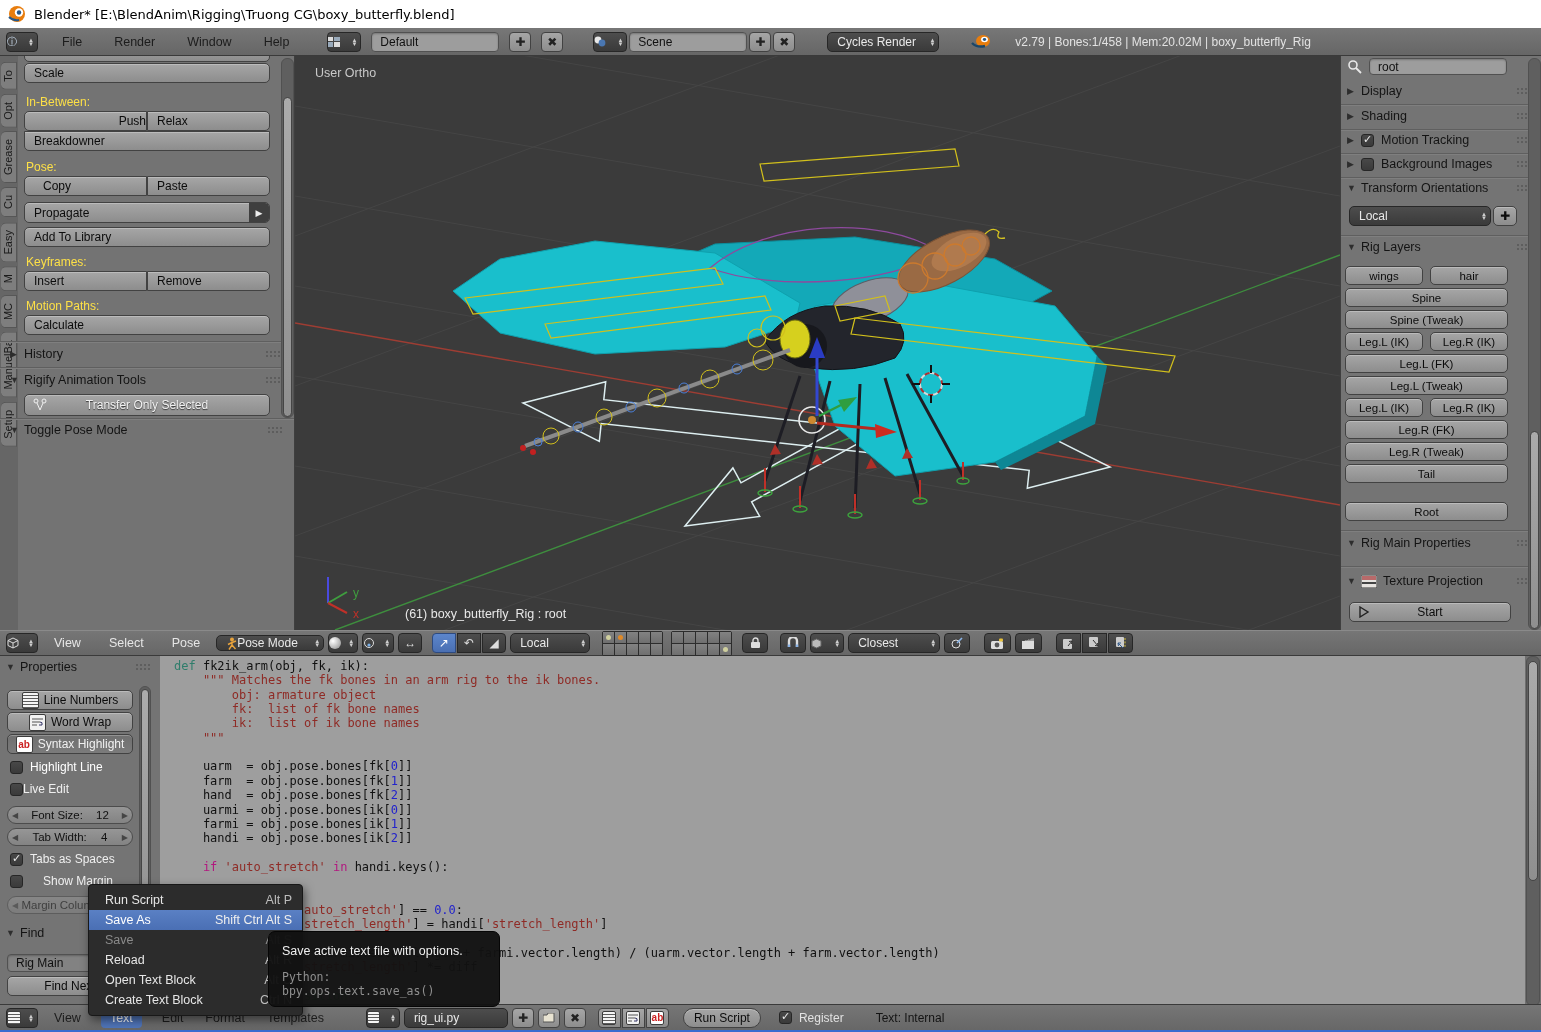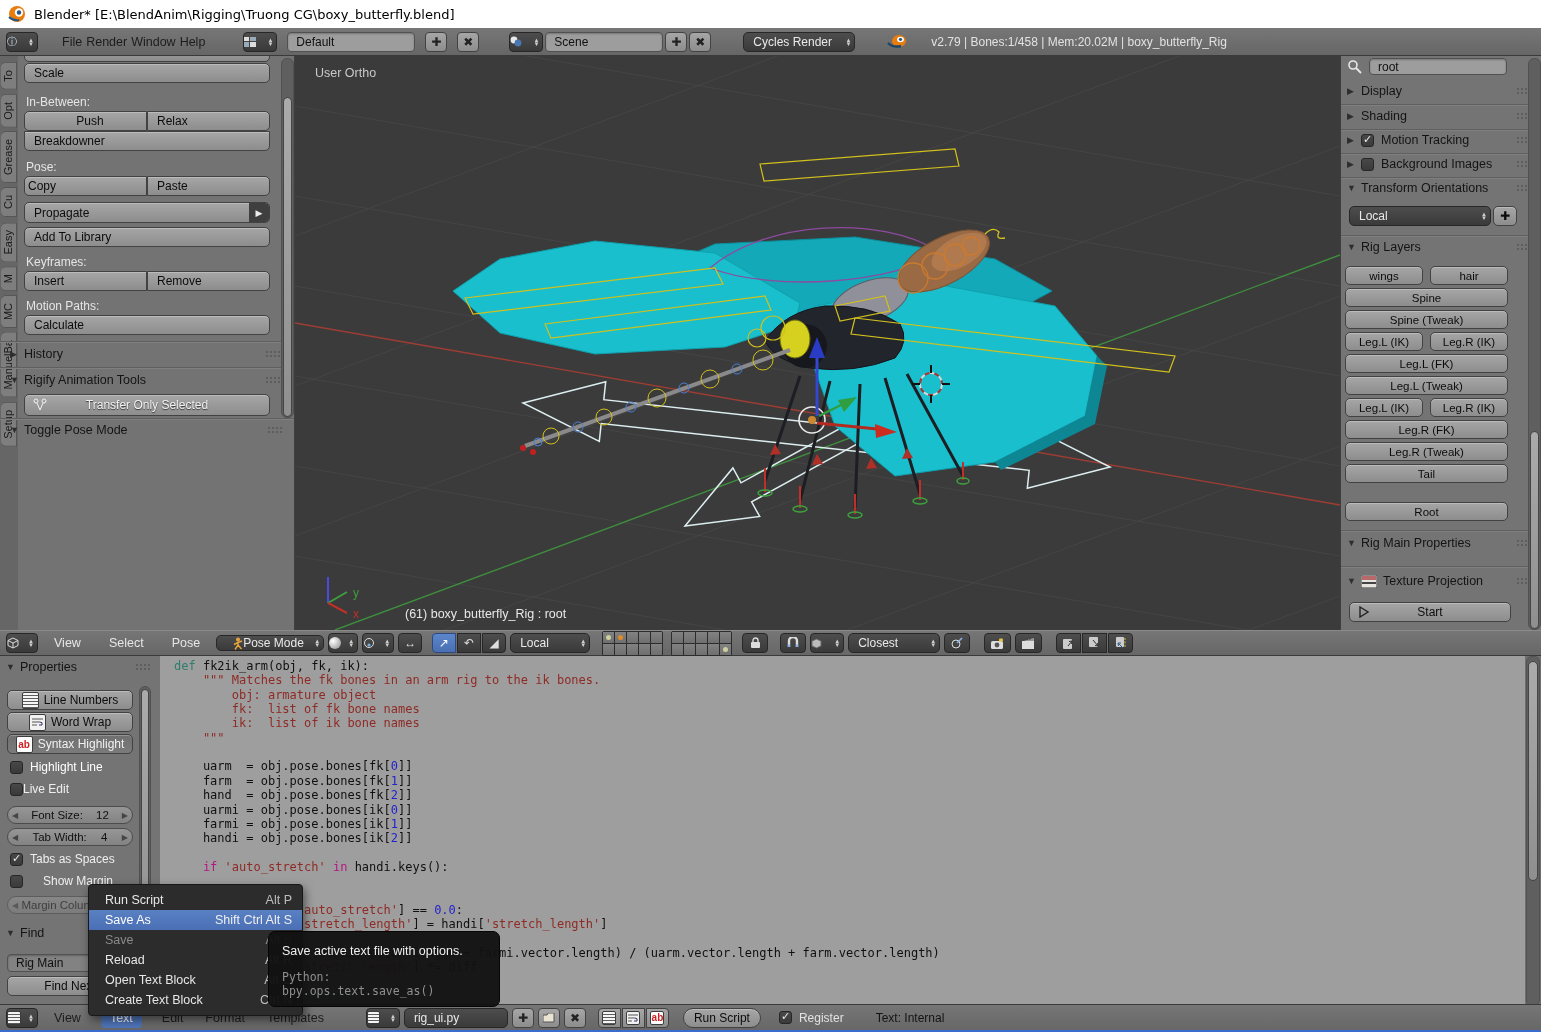--- a/index.html
+++ b/index.html
@@ -11,21 +11,21 @@
   #titlebar{left:0;top:0;width:1541px;height:28px;background:#ffffff;border-bottom:1px solid #b5b5b5;
             display:flex;align-items:center;color:#000;font-size:13px;font-family:"DejaVu Sans",sans-serif;}
   
   .btn{background:linear-gradient(#a6a6a6,#8d8d8d);border:1px solid #424242;border-radius:5px;
        color:#0c0c0c;display:flex;align-items:center;justify-content:center;box-sizing:border-box;
        font-size:12px;white-space:nowrap;box-shadow:inset 0 1px 0 rgba(255,255,255,.25);}
   .btn.pressed{background:linear-gradient(#6f6f6f,#7b7b7b);}
   .ddark{background:linear-gradient(#4d4d4d,#3a3a3a);border:1px solid #272727;border-radius:5px;
        color:#e9e9e9;display:flex;align-items:center;box-sizing:border-box;font-size:12px;white-space:nowrap;}
   .updown{display:flex;flex-direction:column;line-height:4px;font-size:6px;color:#cfcfcf;margin-left:auto;padding:0 3px;}
-  .label{color:#e5e5e5;font-size:12px;text-align:center;}
+  .label{color:#fde047;font-size:12px;text-align:center;}
   .phead{display:flex;align-items:center;color:#141414;font-size:12.5px;}
   .phead .arr{font-size:9px;color:#2d2d2d;width:14px;}
   .grip{width:17px;height:9px;margin-left:auto;opacity:.8;
         background-image:radial-gradient(#585858 1px,transparent 1.2px);background-size:4px 4px;}
   .cb{width:13px;height:13px;background:linear-gradient(#484848,#3a3a3a);border:1px solid #262626;
       border-radius:3px;box-sizing:border-box;position:relative;flex:none;}
   .cb.on:after{content:"\2713";position:absolute;left:1px;top:-2px;color:#ececec;font-size:11px;}
   .slider{background:linear-gradient(#969696,#838383);border:1px solid #4c4c4c;border-radius:9px;
       color:#111;display:flex;align-items:center;justify-content:space-between;box-sizing:border-box;
       padding:0 4px;font-size:11.5px;}
@@ -107,21 +107,21 @@
   </div>
 
   <div class="abs" style="left:0;top:28px;width:1541px;height:28px;background:linear-gradient(#777,#666);border-bottom:1px solid #3a3a3a;display:flex;align-items:center;padding-left:6px;box-sizing:border-box;gap:22px;">
     <div class="hbtn dark" style="width:32px;gap:1px">
       <span style="font-size:10px;color:#cfe0f2">ⓘ</span>
       <span class="updown">
           <span>▲</span>
           <span>▼</span>
         </span>
     </div>
-    <div id="info-menus" style="display:flex;">
+    <div id="info-menus" style="display:flex;gap:28px">
         <div class="hdr-menu">File</div>
         <div class="hdr-menu">Render</div>
         <div class="hdr-menu">Window</div>
         <div class="hdr-menu">Help</div>
       </div>
     <div style="display:flex;gap:10px;margin-left:14px;align-items:center">
       <div class="hbtn dark" style="width:34px;gap:2px">
         <svg width="12" height="10">
             <rect x="0" y="0" width="5" height="4" fill="#ddd"></rect>
             <rect x="6" y="0" width="6" height="4" fill="#9ab"></rect>
@@ -193,31 +193,31 @@
         <div class="ts-tab">Setup</div>
       </div>
 
     <div class="btn abs" style="left:24px;top:-14px;width:246px;height:20px">
         <span>Rotate</span>
       </div>
     <div class="btn abs" style="left:24px;top:7px;width:246px;height:20px;justify-content:flex-start;padding-left:9px">
         <span>Scale</span>
       </div>
     <div class="abs label" style="left:26px;top:39px">In-Between:</div>
-    <div class="btn abs" style="left:24px;top:55px;width:123px;height:20px;border-radius:5px 0 0 5px;justify-content:center;padding-left:9px">
+    <div class="btn abs" style="left:24px;top:55px;width:123px;height:20px;border-radius:5px 0 0 5px;justify-content:flex-end;padding-left:9px">
         <span>Push</span>
       </div>
     <div class="btn abs" style="left:147px;top:55px;width:123px;height:20px;border-radius:0 5px 5px 0;justify-content:flex-start;padding-left:9px">
         <span>Relax</span>
       </div>
     <div class="btn abs" style="left:24px;top:75px;width:246px;height:20px;border-radius:0 0 5px 5px;justify-content:flex-start;padding-left:9px">
         <span>Breakdowner</span>
       </div>
     <div class="abs label" style="left:26px;top:104px">Pose:</div>
-    <div class="btn abs" style="left:24px;top:120px;width:123px;height:20px;border-radius:5px 0 0 5px;justify-content:flex-start;padding-left:3px">
+    <div class="btn abs" style="left:24px;top:120px;width:123px;height:20px;border-radius:5px 0 0 5px;justify-content:flex-start;padding-left:18px">
         <span>Copy</span>
       </div>
     <div class="btn abs" style="left:147px;top:120px;width:123px;height:20px;border-radius:0 5px 5px 0;justify-content:flex-start;padding-left:9px">
         <span>Paste</span>
       </div>
     <div class="btn abs" style="left:24px;top:146px;width:246px;height:21px;justify-content:flex-start;padding-left:9px">
       <span>Propagate</span>
       <span style="margin-left:auto;width:20px;height:19px;background:#3f3f3f;border-radius:0 4px 4px 0;display:flex;align-items:center;justify-content:center;color:#eee;font-size:9px">▶</span>
     </div>
     <div class="btn abs" style="left:24px;top:171px;width:246px;height:20px;justify-content:flex-start;padding-left:9px">
@@ -534,21 +534,21 @@
       <span class="updown">
           <span>▲</span>
           <span>▼</span>
         </span>
     </div>
     <div id="vp-menus" style="display:flex;gap:24px;margin:0 10px">
         <div class="hdr-menu lite">View</div>
         <div class="hdr-menu lite">Select</div>
         <div class="hdr-menu lite">Pose</div>
       </div>
-    <div class="ddark" style="width:108px;height:16px;padding-left:15px;gap:0">
+    <div class="ddark" style="width:108px;height:16px;padding-left:9px;gap:0">
       <svg width="11" height="13">
           <circle cx="6" cy="2.5" r="2" fill="#e8a33c"></circle>
           <path d="M6 4.5 L6 8 M6 5.5 L2 7.5 M6 5.5 L10 4 M6 8 L3 12.5 M6 8 L9.5 12" stroke="#e8a33c" stroke-width="1.4" fill="none"></path>
         </svg>
       <span>Pose Mode</span>
       <span class="updown">
           <span>▲</span>
           <span>▼</span>
         </span>
     </div>

